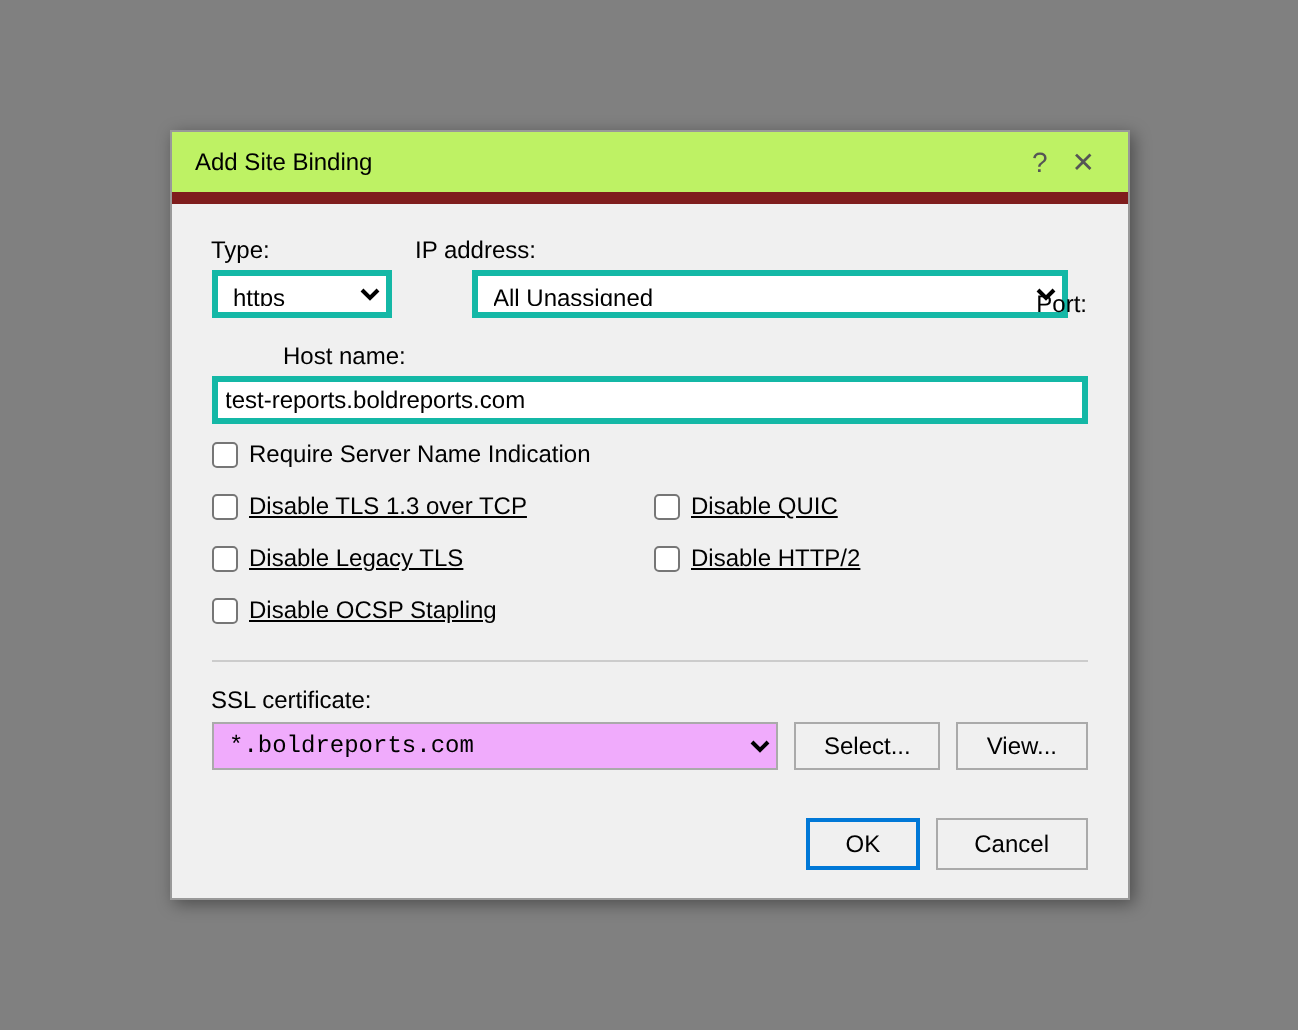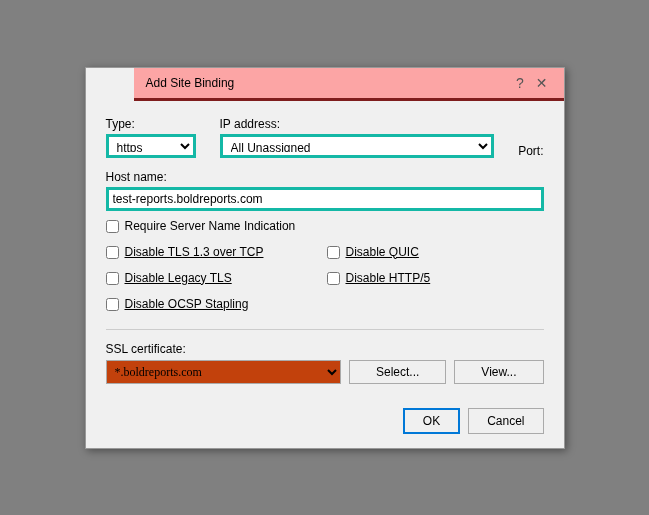--- a/index.html
+++ b/index.html
@@ -14,27 +14,26 @@
       font-size: 12px;
     }
     .dialog {
       background: #f0f0f0;
       border: 1px solid #999;
       box-shadow: 2px 2px 8px rgba(0,0,0,0.4);
       width: 480px;
       padding: 0;
     }
     .title-bar {
-      background: #fca5a5;
-      border-bottom: 3px solid #7f1d1d;
+      background: #bef264;
+      border-bottom: 6px solid #7f1d1d;
       padding: 8px 12px;
       display: flex;
       justify-content: space-between;
       align-items: center;
-      margin-left: 48px;
     }
     .title-bar-left {
       font-size: 12px;
       font-weight: normal;
       color: #000;
     }
     .title-bar-right {
       display: flex;
       gap: 4px;
       align-items: center;
@@ -46,21 +45,21 @@
       font-size: 14px;
       color: #555;
       padding: 0 4px;
       line-height: 1;
     }
     .content {
       padding: 16px 20px 12px 20px;
     }
     .row {
       display: flex;
-      gap: 24px;
+      gap: 12px;
       align-items: flex-end;
       margin-bottom: 12px;
     }
     .field-group {
       display: flex;
       flex-direction: column;
       gap: 3px;
     }
     .field-label {
       font-size: 12px;
@@ -120,28 +119,28 @@
     .ssl-row {
       display: flex;
       gap: 8px;
       align-items: center;
       margin-top: 4px;
     }
     .ssl-select {
       flex: 1;
       height: 24px;
       font-size: 12px;
-      font-family: Liberation Serif, serif;
+      font-family: Liberation Mono, monospace;
       border: 1px solid #aaa;
-      background: #c2410c;
+      background: #f0abfc;
       padding: 3px 4px;
     }
     .ssl-btn {
       height: 24px;
-      padding: 0 26px;
+      padding: 0 14px;
       font-size: 12px;
       font-family: 'Segoe UI', Tahoma, Geneva, Verdana, sans-serif;
       background: #f0f0f0;
       border: 1px solid #aaa;
       cursor: pointer;
       white-space: nowrap;
     }
     .footer {
       display: flex;
       justify-content: flex-end;
@@ -157,20 +156,21 @@
       border: 1px solid #aaa;
       cursor: pointer;
     }
     .footer-btn.ok {
       border: 2px solid #0078d7;
     }
     .host-name-label {
       font-size: 12px;
       color: #000;
       margin-bottom: 3px;
+      margin-left: 36px;
     }
   </style>
 </head>
 <body>
 
 <div class="dialog">
   <div class="title-bar">
     <span class="title-bar-left">Add Site Binding</span>
     <div class="title-bar-right">
       <button class="title-btn">?</button>
@@ -181,21 +181,21 @@
   <div class="content">
     <div class="row">
       <div class="field-group">
         <label class="field-label">Type:</label>
         <select class="type-select">
           <option>https</option>
         </select>
       </div>
       <div class="field-group" style="flex:1;">
         <label class="field-label">IP address:</label>
-        <select class="ip-select" style="width:100%;">
+        <select class="ip-select" style="width:100%;margin-left:28px;">
           <option>All Unassigned</option>
         </select>
       </div>
       <div class="field-group">
         <label class="field-label">Port:</label>
       </div>
     </div>
 
     <div class="host-name-section">
       <div class="host-name-label">Host name:</div>
@@ -222,21 +222,21 @@
           <label>Disable OCSP Stapling</label>
         </div>
       </div>
       <div class="checkbox-col">
         <div class="checkbox-row">
           <input type="checkbox" style="">
           <label>Disable QUIC</label>
         </div>
         <div class="checkbox-row">
           <input type="checkbox" style="">
-          <label>Disable HTTP/5</label>
+          <label>Disable HTTP/2</label>
         </div>
       </div>
     </div>
 
     <div class="ssl-section">
       <div class="field-label">SSL certificate:</div>
       <div class="ssl-row">
         <select class="ssl-select">
           <option>*.boldreports.com</option>
         </select>

